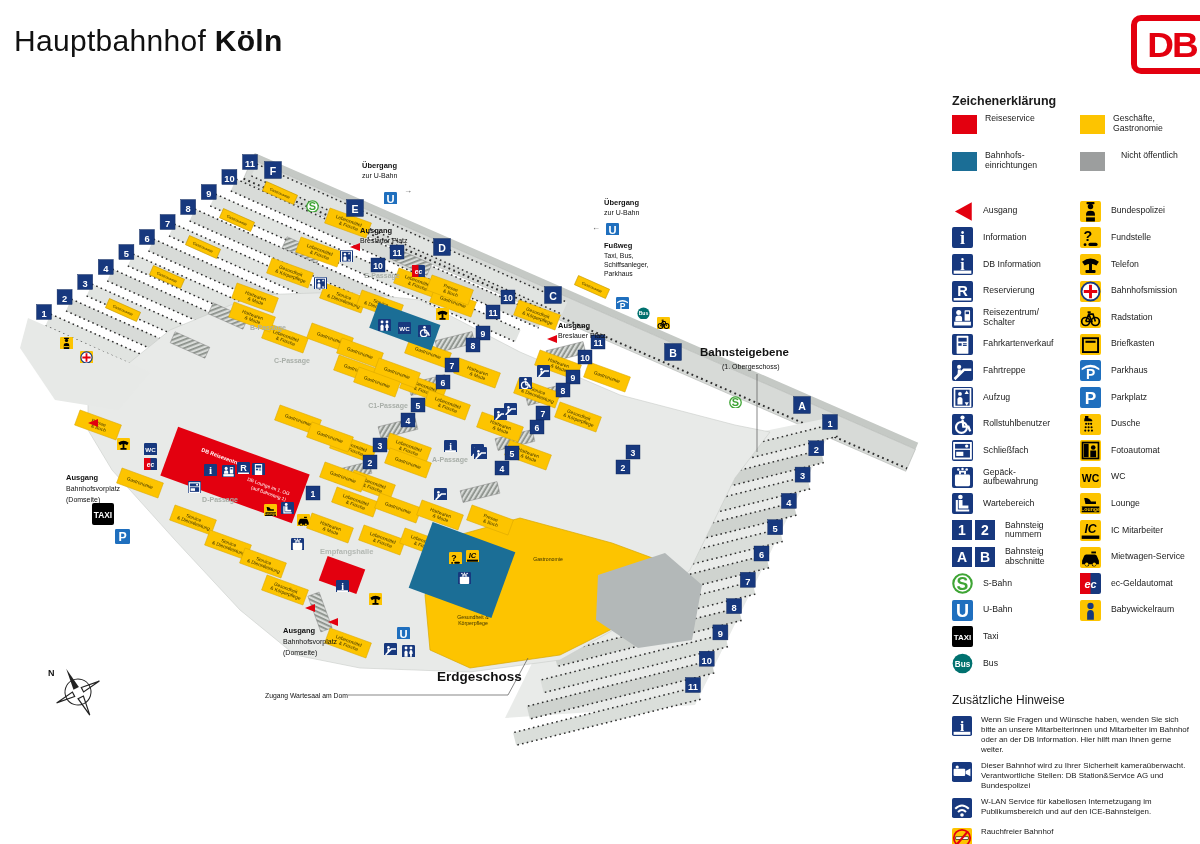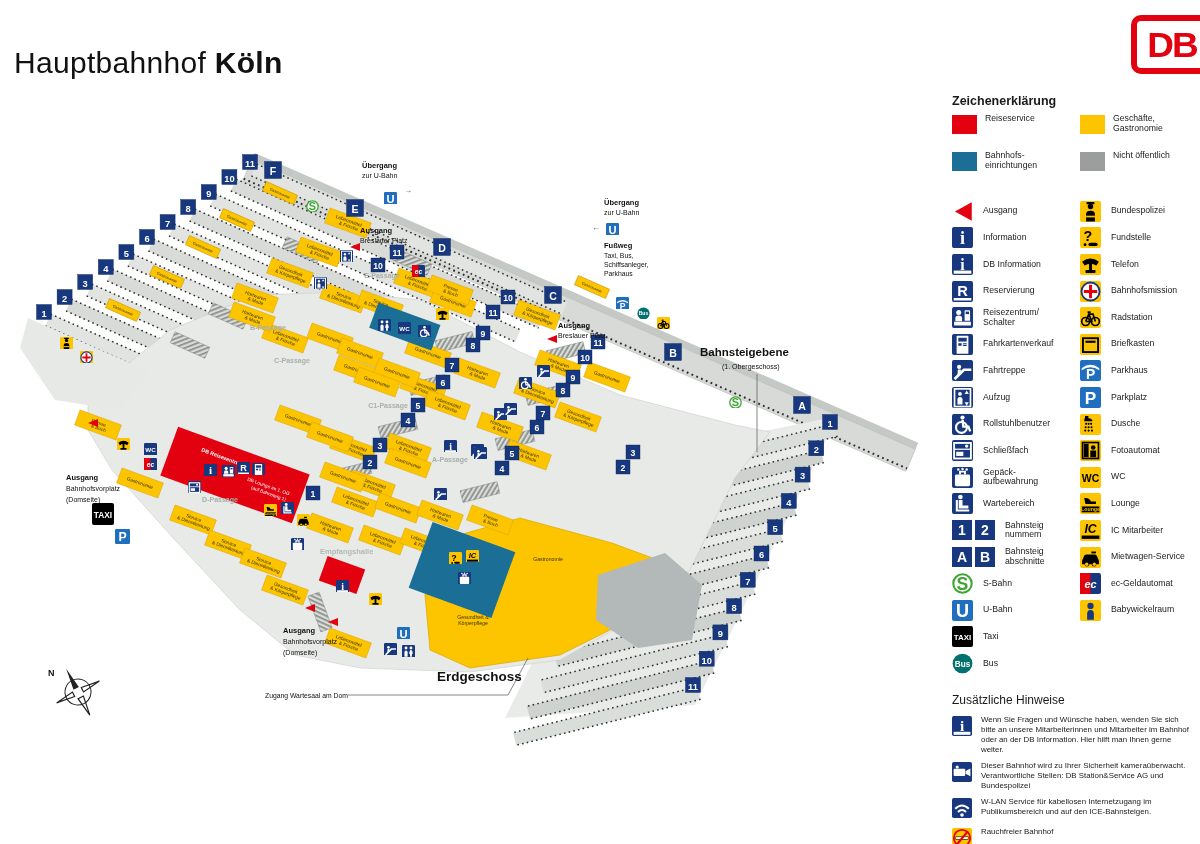--- a/index.html
+++ b/index.html
@@ -1,18 +1,18 @@
 <!DOCTYPE html>
 <html><head>
 <meta charset="utf-8">
 <style>
   html,body{margin:0;padding:0}
   body{width:1200px;height:844px;background:#fff;font-family:"Liberation Sans",sans-serif;position:relative;overflow:hidden;color:#1a1a1a}
   svg{font-family:"Liberation Sans",sans-serif}
-  .title{position:absolute;left:14px;top:46px;font-size:30px;font-weight:400;letter-spacing:.3px;color:#111}
+  .title{position:absolute;left:14px;top:24px;font-size:30px;font-weight:400;letter-spacing:.3px;color:#111}
   .title b{font-weight:700}
   .db-logo{position:absolute;left:1131px;top:15px;width:70px;height:47px;border:6px solid #e3000f;border-radius:10px;background:#fff;display:flex;align-items:center;justify-content:center}
   .db-logo span{font-weight:700;font-size:37px;color:#e3000f;letter-spacing:-2px;transform:scaleY(.96)}
   #map{position:absolute;left:0;top:84px}
   #legend{position:absolute;left:948px;top:94px;width:248px}
   .leg-title{font-weight:700;font-size:12.5px;margin:0 0 6px 4px}
   .leg-areas{display:grid;grid-template-rows:repeat(2,37px);grid-auto-flow:column;grid-template-columns:128px 1fr;margin:6px 0 10px 4px}
   .leg-area{display:flex;align-items:flex-start;gap:8px}
   .leg-area .sw{width:25px;height:19px;flex:none;margin-top:1px}
   .leg-cols{display:flex;gap:4px;margin-left:4px}
@@ -993,21 +993,21 @@
         <span class="leg-label" style="margin-left: 0px;">Bahnhofs-
 einrichtungen</span>
       </div>
       <div class="leg-area">
         <span class="sw" style="background: rgb(253, 196, 0);"></span>
         <span class="leg-label" style="margin-left: 0px;">Geschäfte,
 Gastronomie</span>
       </div>
       <div class="leg-area">
         <span class="sw" style="background: rgb(156, 158, 158);"></span>
-        <span class="leg-label" style="margin-left: 0px;">Nicht öffentlich</span>
+        <span class="leg-label" style="margin-left: 8px;">Nicht öffentlich</span>
       </div>
     </div>
   <div class="leg-cols">
     <div class="leg-col c1">
         <div class="leg-row">
           <span class="ic">
             <svg width="21" height="21" viewBox="0 0 10 10">
               <path d="M9.4 0.6 L1.4 5 9.4 9.4Z" fill="#e3000f"></path>
             </svg>
           </span>

